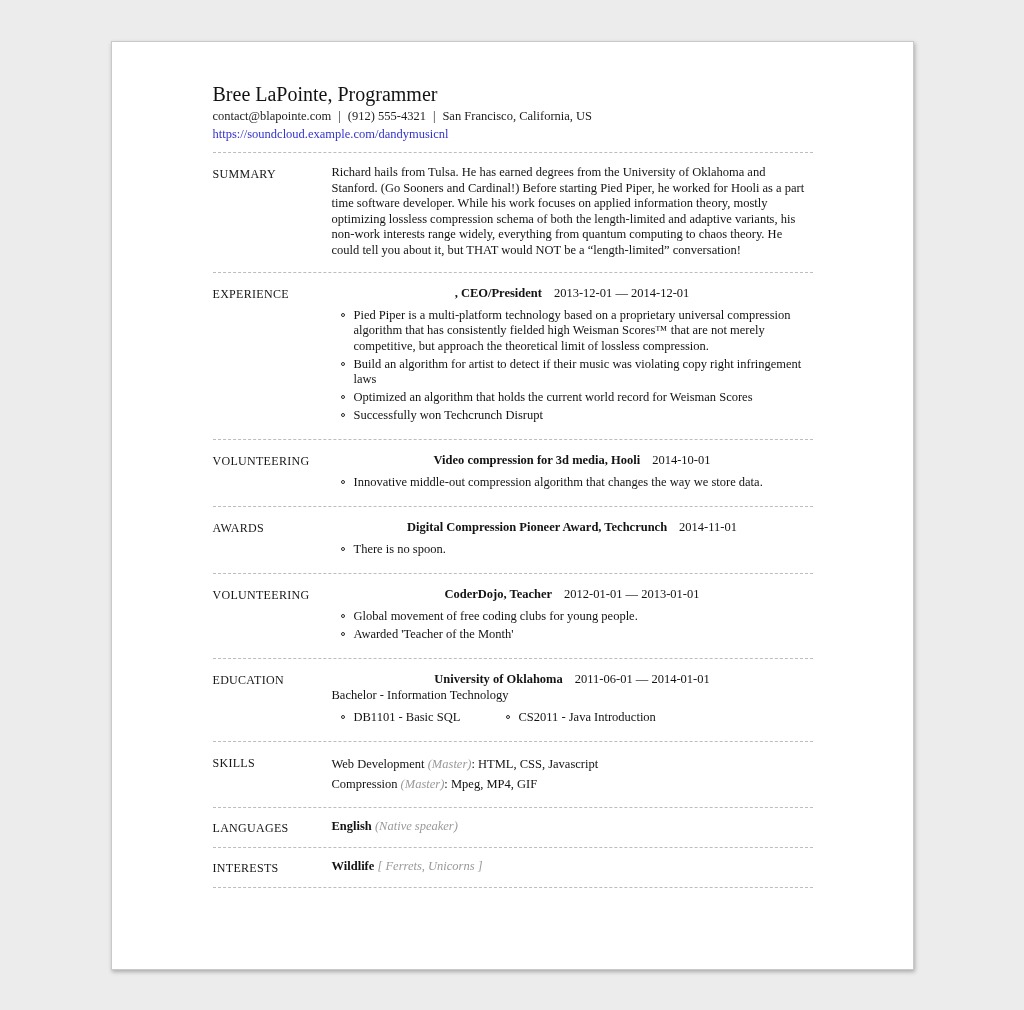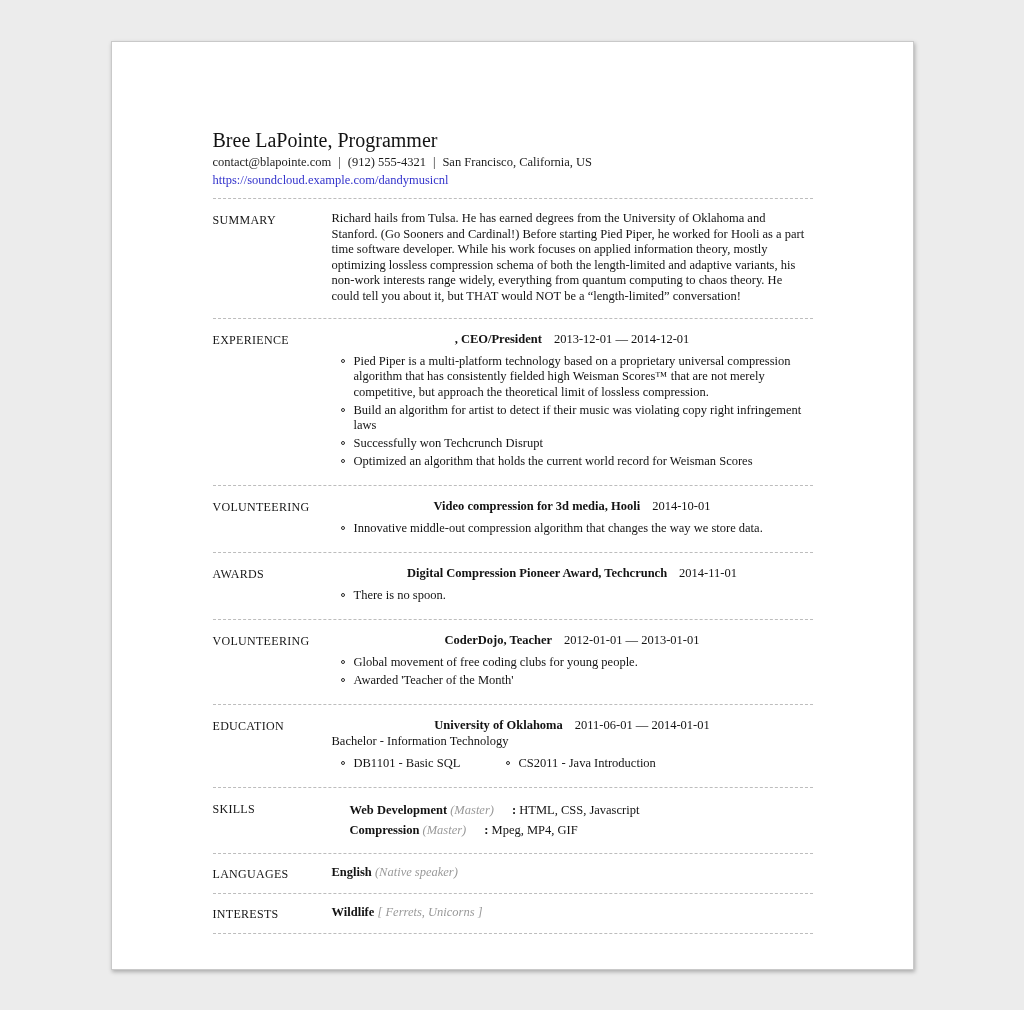--- a/index.html
+++ b/index.html
@@ -10,21 +10,21 @@
     font-family: "Liberation Serif", "DejaVu Serif", serif;
     color: #111;
   }
   .page {
     width: 803px;
     height: 929px;
     margin: 41px auto 0 auto;
     background: #ffffff;
     border: 1px solid #c9c9c9;
     box-shadow: 1px 2px 4px rgba(0,0,0,0.28);
-    padding: 86px 100px 0 101px;
+    padding: 40px 100px 0 101px;
     overflow: hidden;
   }
   
   .resume-header { margin-bottom: 10px; }
   .name {
     font-size: 20px;
     line-height: 24px;
     font-weight: normal;
     color: #121212;
     margin: 0 0 2px 0;
@@ -94,21 +94,21 @@
     width: 4px; height: 4px;
     border: 1px solid #2a2a2a;
     border-radius: 50%;
   }
   ul.bullets.two-col {
     display: grid;
     grid-template-columns: 165px auto;
   }
   
   .skill-line { line-height: 20px; }
-  .skill-name, .skill-colon { font-weight: bold; margin-left: 18px; }
+  .skill-name, .skill-colon { font-weight: normal; }
   .muted-italic {
     font-style: italic;
     color: #999999;
     text-align: right;
   }
   .lang-name, .interest-name { font-weight: bold; }
 </style>
 </head>
 <body>
 
@@ -132,22 +132,22 @@
   <div class="section">
     <div class="sec-label">EXPERIENCE</div>
     <div class="sec-content">
       <div class="entry-header">
         <span class="entry-title">, CEO/President</span>
         <span class="entry-date">2013-12-01 — 2014-12-01</span>
       </div>
       <ul class="bullets">
         <li><span class="bullet-icon"></span><span>Pied Piper is a multi-platform technology based on a proprietary universal compression algorithm that has consistently fielded high Weisman Scores™ that are not merely competitive, but approach the theoretical limit of lossless compression.</span></li>
         <li><span class="bullet-icon"></span><span>Build an algorithm for artist to detect if their music was violating copy right infringement laws</span></li>
+        <li><span class="bullet-icon"></span><span>Optimized an algorithm that holds the current world record for Weisman Scores</span></li>
         <li><span class="bullet-icon"></span><span>Successfully won Techcrunch Disrupt</span></li>
-        <li><span class="bullet-icon"></span><span>Optimized an algorithm that holds the current world record for Weisman Scores</span></li>
       </ul>
     </div>
   </div>
 
   <div class="section">
     <div class="sec-label">VOLUNTEERING</div>
     <div class="sec-content">
       <div class="entry-header">
         <span class="entry-title">Video compression for 3d media, Hooli</span>
         <span class="entry-date">2014-10-01</span>

